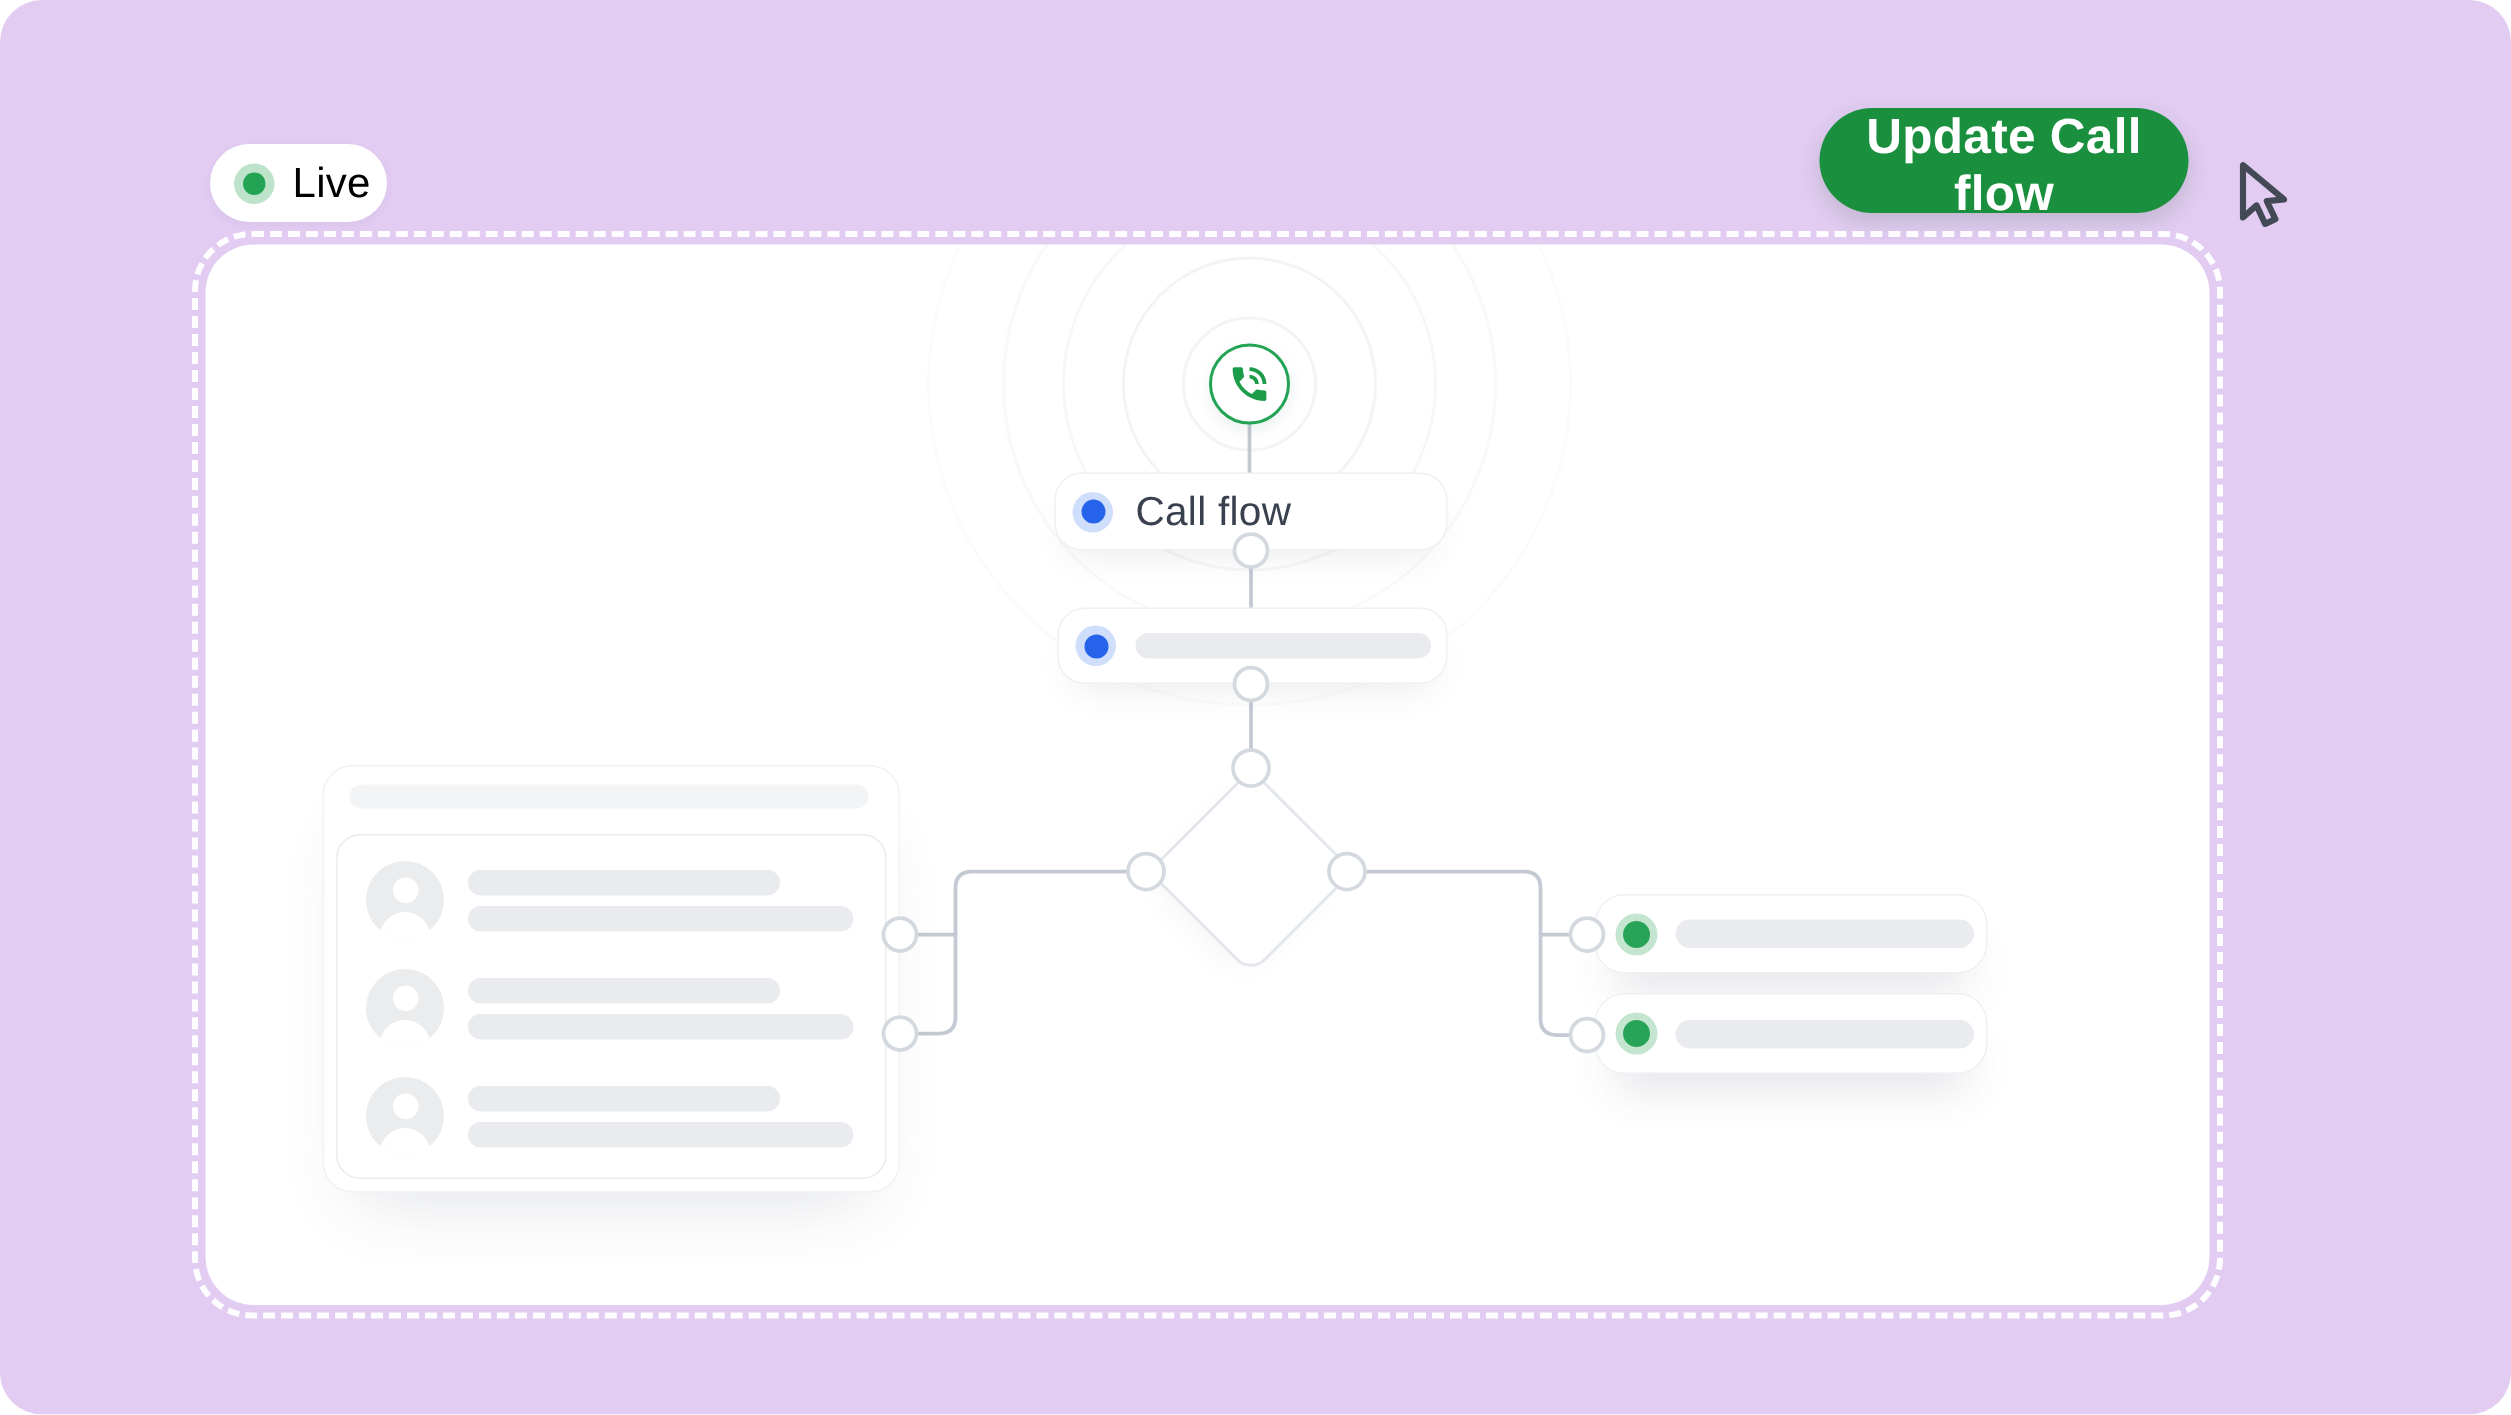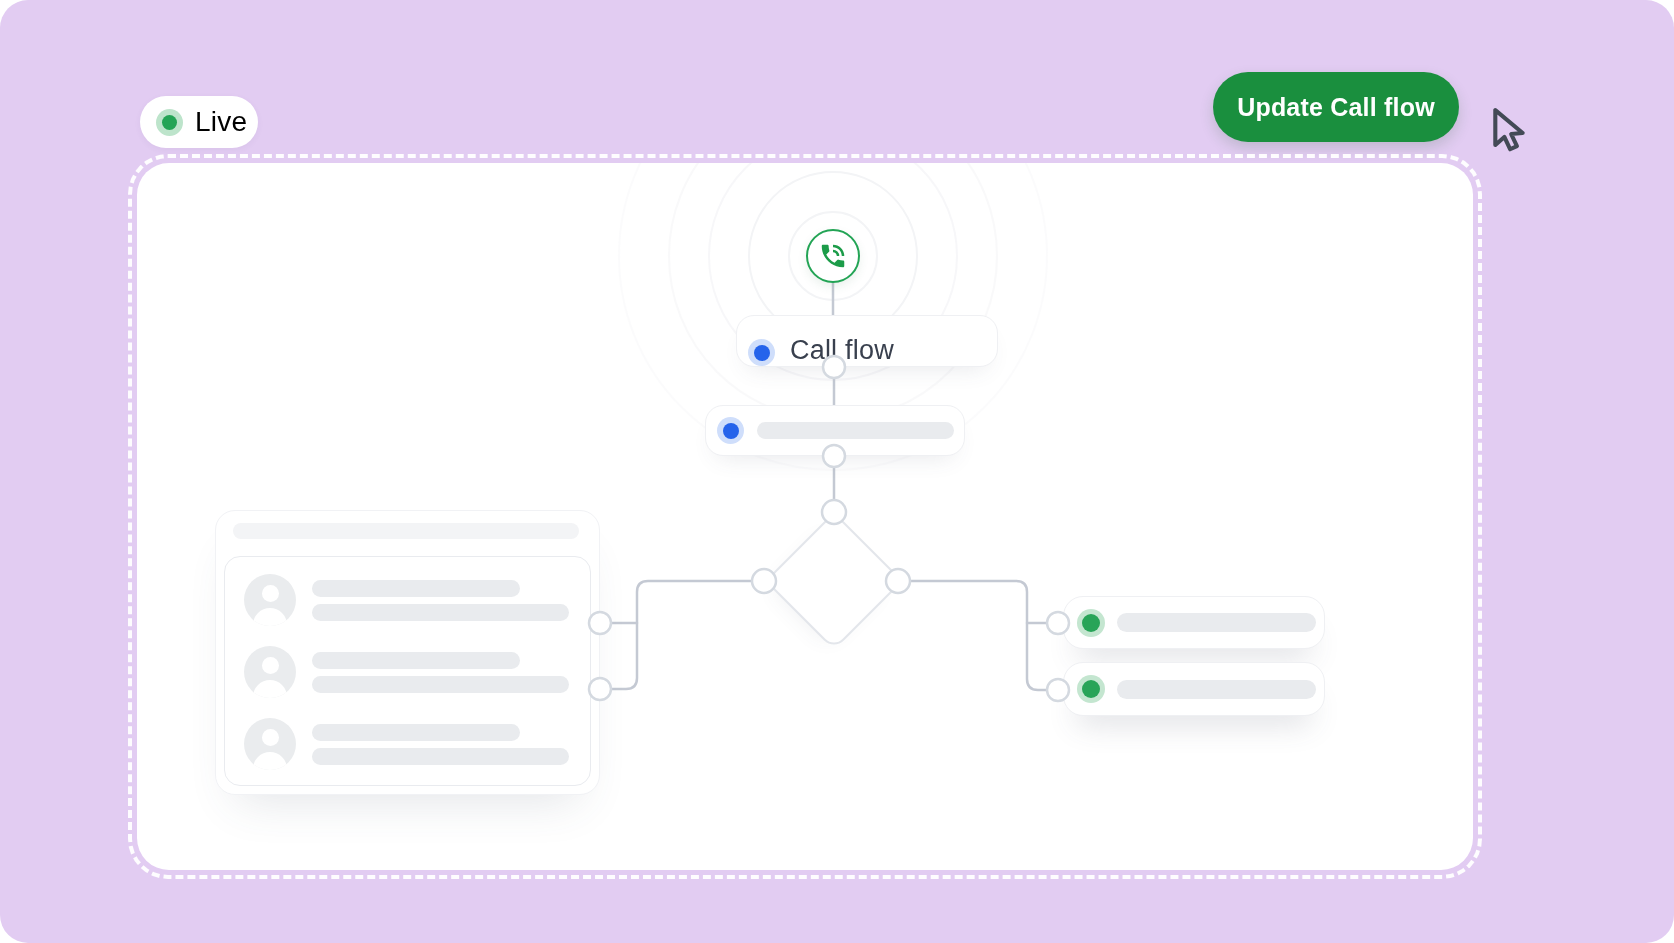--- a/index.html
+++ b/index.html
@@ -16,21 +16,21 @@
     padding-left:16px; gap:12px; box-shadow:0 2px 6px rgba(90,60,120,0.06);
   }
   .live-dot { width:27px; height:27px; border-radius:50%; background:#BDE4CB;
     display:flex; align-items:center; justify-content:center; }
   .live-dot::after { content:""; width:15px; height:15px; border-radius:50%; background:#23A455; }
   .live-label { color:#000000; font-size:28px; font-weight:500; letter-spacing:0.2px; }
 
   .update-btn {
     position:absolute; left:1213px; top:72px; width:246px; height:70px;
     background:#1A8F3E; color:#fff; border:none; border-radius:35px;
-    font-family:"Liberation Sans", sans-serif; font-size:25px; font-weight:600;
+    font-family:"Liberation Sans", sans-serif; font-size:33px; font-weight:600;
     letter-spacing:0.2px; cursor:pointer; box-shadow:0 6px 14px rgba(40,90,50,0.18);
   }
 
   .cursor-pointer { position:absolute; left:1487px; top:106px; width:44px; height:52px; z-index:20; }
 
   
   .canvas-outline {
     position:absolute; left:128px; top:154px; width:1354px; height:725px;
     border:4px dashed rgba(255,255,255,0.95); border-radius:40px;
   }
@@ -59,21 +59,21 @@
     position:absolute; z-index:3; background:#fff; border:1.5px solid #EFF0F3;
     border-radius:18px; display:flex; align-items:center;
     box-shadow:0 12px 24px -12px rgba(70,80,100,0.14);
   }
   .dot-ring { border-radius:50%; display:flex; align-items:center; justify-content:center; flex:none; }
   .dot-ring.blue { width:27px; height:27px; background:#CFDEFB; }
   .dot-ring.blue::after { content:""; width:16px; height:16px; border-radius:50%; background:#2563EB; }
   .dot-ring.green { width:28px; height:28px; background:#C4E6D0; }
   .dot-ring.green::after { content:""; width:18px; height:18px; border-radius:50%; background:#28A458; }
 
-  .node-callflow { left:599px; top:152px; width:262px; height:52px; padding-left:11px; gap:15px;align-items:flex-end; }
+  .node-callflow { left:566px; top:152px; width:262px; height:52px; padding-left:11px; gap:15px; }
   .node-label { color:#39404E; font-size:27px; font-weight:500; letter-spacing:0.2px; }
 
   .node-step { left:568px; top:242px; width:260px; height:51px; padding-left:11px; gap:13px; }
   .ph-bar { background:#E9EBEE; border-radius:9px; }
   .node-step .ph-bar { width:197px; height:17px; }
 
   
   .diamond {
     position:absolute; left:648px; top:369px; width:98px; height:98px; z-index:2;
     background:#fff; border:2px solid #E3E6EB; border-radius:14px;

